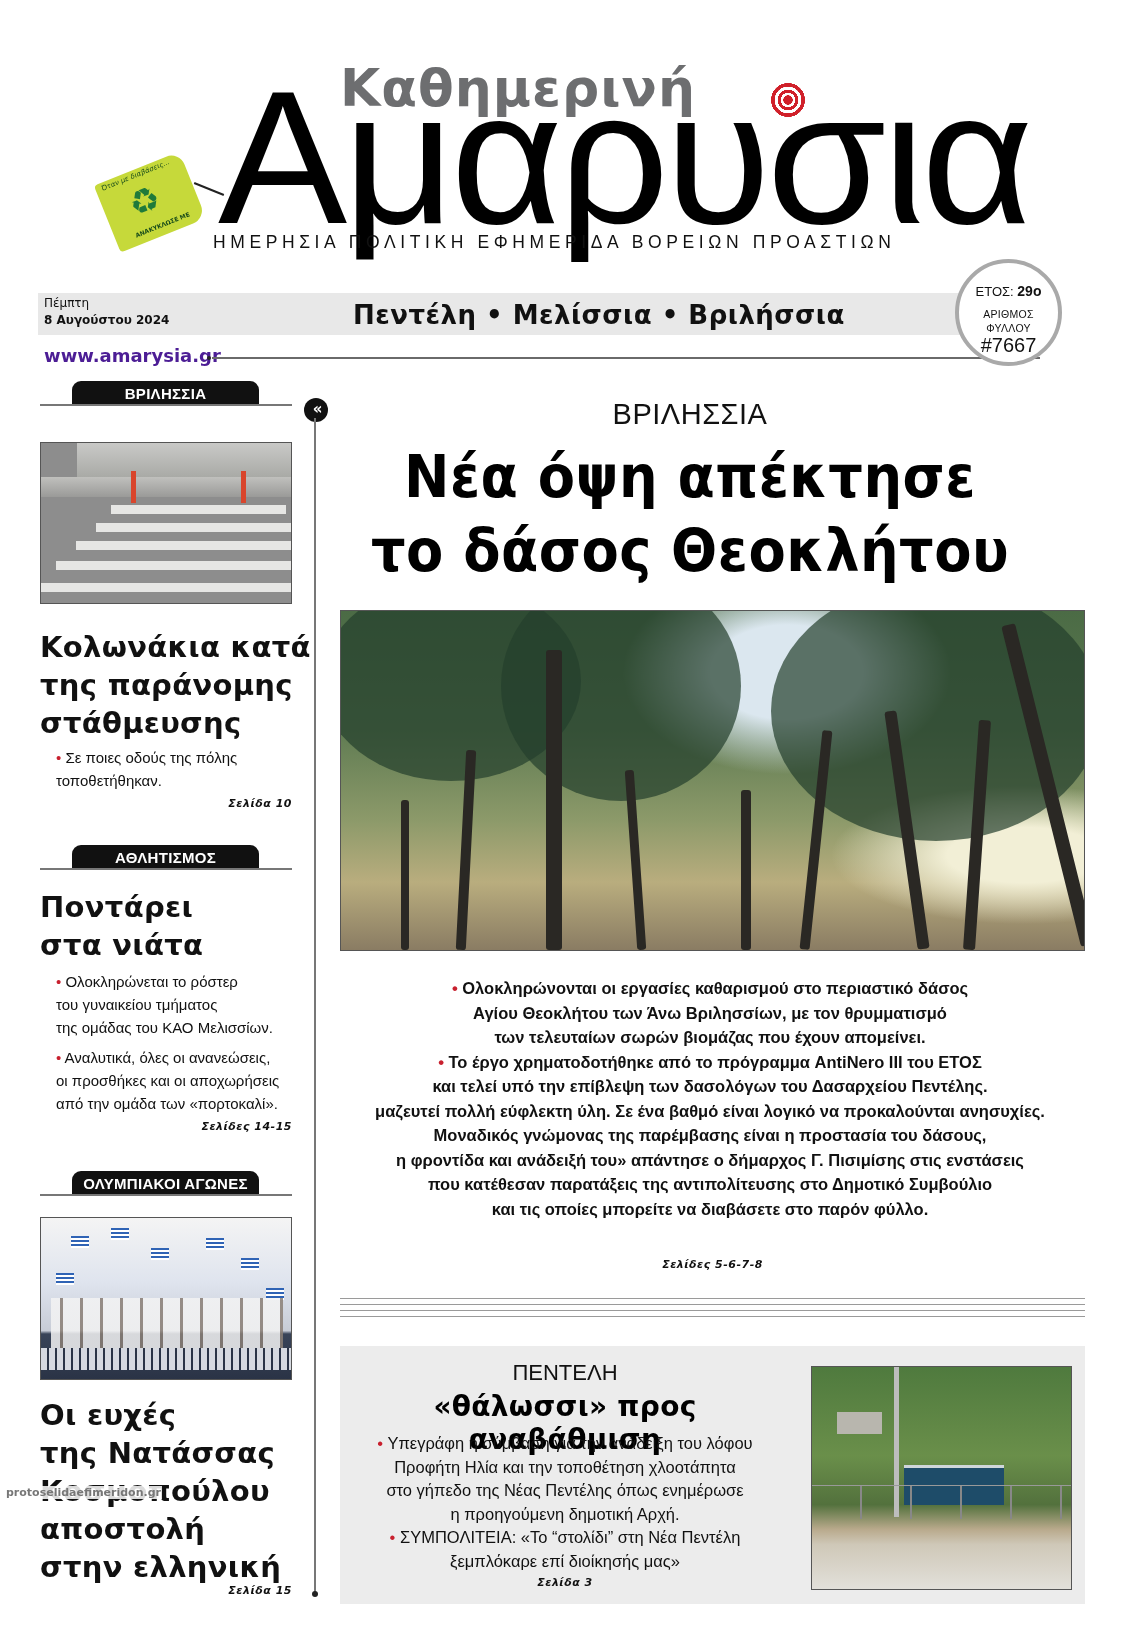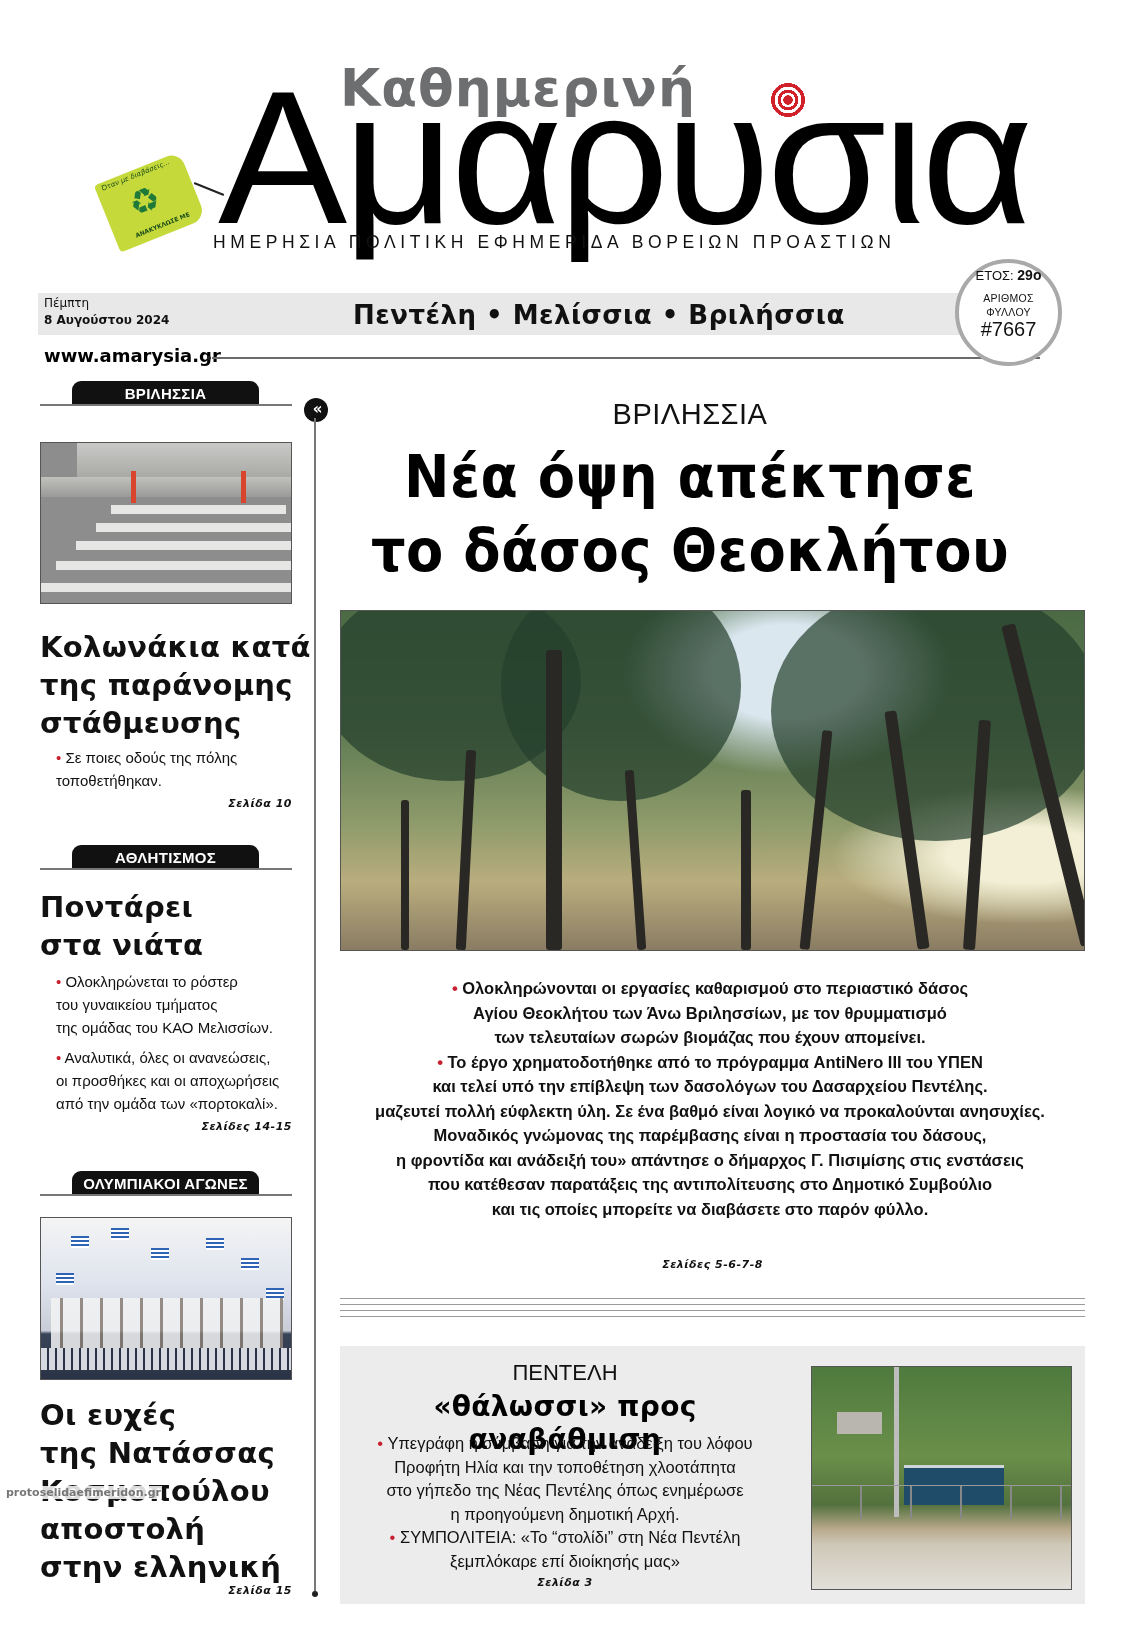--- a/index.html
+++ b/index.html
@@ -17,25 +17,25 @@
   .eco-tag .tag-t1 { position: absolute; left: 6px; top: 2px; font-size: 7px; color: #1a4d1a; font-style: italic; white-space: nowrap; }
   .eco-tag .tag-t2 { position: absolute; left: 20px; top: 58px; font-size: 6px; color: #1a4d1a; font-weight: bold; white-space: nowrap; }
   .tag-string { position: absolute; left: 193px; top: 188px; width: 32px; height: 2px; background: #222; transform: rotate(22deg); }
   .subtitle { position: absolute; left: 213px; top: 232px; font-size: 17.5px; letter-spacing: 4.6px; color: #111; font-family: "Liberation Sans", sans-serif; }
 
   
   .info-bar { position: absolute; left: 38px; top: 293px; width: 1002px; height: 42px; background: #e8e8e8; }
   .date-day { position: absolute; left: 44px; top: 296px; font-size: 12px; font-weight: normal; color: #111; }
   .date-full { position: absolute; left: 44px; top: 313px; font-size: 12px; font-weight: bold; color: #111; }
   .regions { position: absolute; left: 353px; top: 300px; font-size: 26px; font-weight: bold; color: #111; letter-spacing: 0.5px; }
-  .website { position: absolute; left: 44px; top: 345px; font-size: 18px; font-weight: bold; color: #000000; }
+  .website { position: absolute; left: 44px; top: 345px; font-size: 18px; font-weight: bold; color: #4c1d95; }
   .web-rule { position: absolute; left: 212px; top: 357px; width: 828px; height: 2px; background: #6a6a6a; }
   .web-dot { position: absolute; left: 207px; top: 356px; width: 4px; height: 4px; border-radius: 50%; background: #222; }
   .issue-circle { position: absolute; left: 955px; top: 259px; width: 107px; height: 107px; border: 4px solid #a9a9a9; border-radius: 50%; background: #fff; text-align: center; }
-  .issue-year { margin-top: 4px; font-size: 13px; color: #111; font-family: "Liberation Sans", sans-serif; }
+  .issue-year { margin-top: 20px; font-size: 13px; color: #111; font-family: "Liberation Sans", sans-serif; }
   .issue-year b { font-size: 14px; }
   .issue-label { margin-top: 8px; font-size: 10.5px; line-height: 14px; color: #111; font-family: "Liberation Sans", sans-serif; letter-spacing: 0.3px; }
   .issue-num { font-size: 20px; color: #111; font-family: "Liberation Sans", sans-serif; margin-top: -1px; }
 
   
   .col-rule { position: absolute; left: 314px; top: 418px; width: 2px; height: 1175px; background: #777; }
   .col-rule-dot { position: absolute; left: 312px; top: 1591px; width: 6px; height: 6px; border-radius: 50%; background: #222; }
   .chev-btn { position: absolute; left: 304px; top: 398px; width: 24px; height: 24px; border-radius: 50%; background: #111; color: #fff; font-size: 15px; font-weight: bold; line-height: 23px; text-align: center; letter-spacing: -3px; }
 
   .sec-tab { position: absolute; left: 72px; height: 24px; width: 187px; background: #111; color: #fff; border-radius: 9px 9px 0 0; text-align: center; font-family: "Liberation Sans", sans-serif; font-weight: bold; font-size: 15px; line-height: 25px; letter-spacing: 0.3px; }
@@ -220,21 +220,21 @@
   <div class="trunk" style="left:470px; width:10px; height:220px; transform:rotate(6deg);"></div>
   <div class="trunk" style="left:560px; width:12px; height:240px; transform:rotate(-8deg);"></div>
   <div class="trunk" style="left:630px; width:12px; height:230px; transform:rotate(4deg);"></div>
   <div class="trunk" style="left:700px; width:14px; height:330px; transform:rotate(-14deg);"></div>
 </div>
 
 <div class="story-body">
   <p><span class="bullet">•</span> <span>Ολοκληρώνονται οι εργασίες καθαρισμού στο περιαστικό δάσος</span></p>
   <p>Αγίου Θεοκλήτου των Άνω Βριλησσίων, με τον θρυμματισμό</p>
   <p>των τελευταίων σωρών βιομάζας που έχουν απομείνει.</p>
-  <p><span class="bullet">•</span> <span>Το έργο χρηματοδοτήθηκε από το πρόγραμμα AntiNero III του ΥΠΕΝ</span></p>
+  <p><span class="bullet">•</span> <span>Το έργο χρηματοδοτήθηκε από το πρόγραμμα AntiNero III του ΕΤΟΣ</span></p>
   <p>και τελεί υπό την επίβλεψη των δασολόγων του Δασαρχείου Πεντέλης.</p>
   <p>μαζευτεί πολλή εύφλεκτη ύλη. Σε ένα βαθμό είναι λογικό να προκαλούνται ανησυχίες.</p>
   <p>Μοναδικός γνώμονας της παρέμβασης είναι η προστασία του δάσους,</p>
   <p>η φροντίδα και ανάδειξή του» απάντησε ο δήμαρχος Γ. Πισιμίσης στις ενστάσεις</p>
   <p>που κατέθεσαν παρατάξεις της αντιπολίτευσης στο Δημοτικό Συμβούλιο</p>
   <p>και τις οποίες μπορείτε να διαβάσετε στο παρόν φύλλο.</p>
 </div>
 <div class="pageref main-pageref">Σελίδες 5-6-7-8</div>
 
 <div class="triple-rule"></div>

